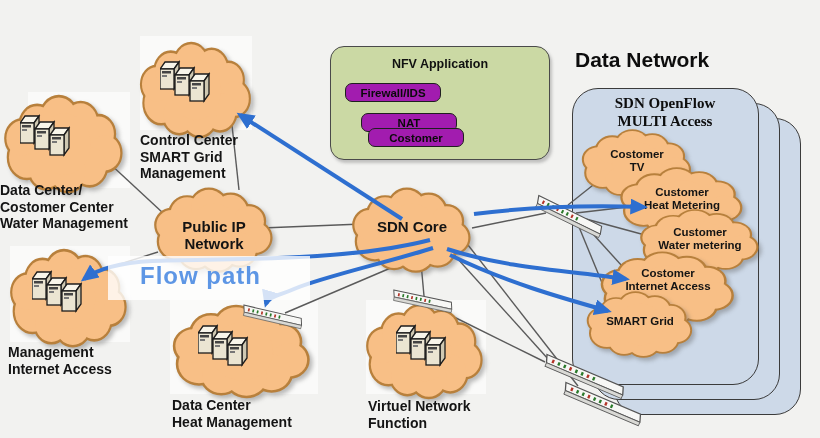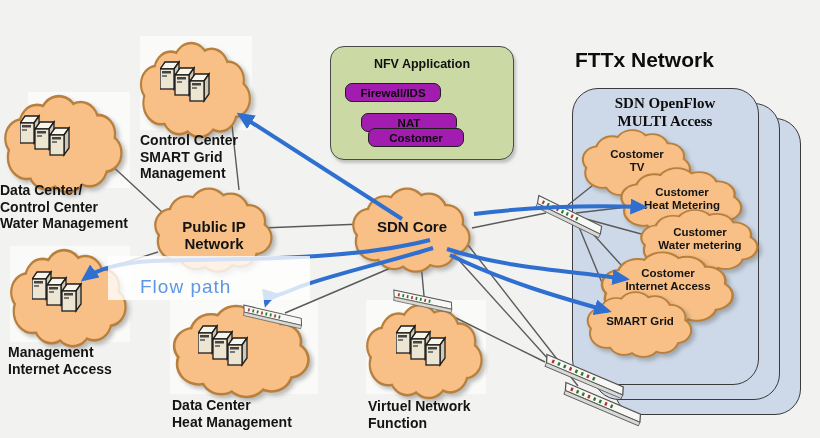--- a/index.html
+++ b/index.html
@@ -13,30 +13,30 @@
   .cloud svg{width:100%;height:100%;overflow:visible;filter:drop-shadow(3px 3px 2px rgba(90,90,90,.40));}
   .cs circle{fill:#f8bf86;stroke:#b8803c;stroke-width:7;}
   .cf circle{fill:#f8bf86;}
   .cloud-label{position:absolute;display:flex;align-items:center;justify-content:center;text-align:center;
     font-weight:bold;color:#141414;white-space:pre-line;line-height:1.15;}
   .fs11{font-size:11.5px;} .fs15{font-size:15px;}
   .sub-label{position:absolute;text-align:left;font-weight:bold;color:#141414;white-space:pre-line;
     font-size:14px;line-height:1.18;}
   
   #nfv-box{position:absolute;left:330px;top:46px;width:182px;height:112px;background:#cbd9a4;
-    border:1.6px solid #4a4a4a;border-radius:14px;box-shadow:2px 3px 3px rgba(100,100,100,.35);}
+    border:1.6px solid #4a4a4a;border-radius:14px;box-shadow:2px 3px 3px rgba(100,100,100,.35);padding-left:36px;}
   #nfv-title{position:absolute;left:0;top:10px;width:100%;text-align:center;font-weight:bold;font-size:12.5px;color:#111;}
   .pill{position:absolute;width:94px;height:17px;background:#a21caf;border:1.8px solid #1f1f1f;border-radius:7px;
     display:flex;align-items:center;justify-content:center;font-weight:bold;font-size:11.5px;color:#0a0a0a;}
   
   #fttx-title{position:absolute;left:575px;top:48px;width:200px;font-weight:bold;font-size:21px;color:#0d0d0d;}
   #panel-title{position:absolute;left:582px;top:94px;width:166px;text-align:center;font-weight:bold;font-size:15px;
     color:#0d0d0d;white-space:pre-line;line-height:1.2;font-family:Liberation Serif, serif;}
   #flow-box{position:absolute;left:108px;top:256px;width:202px;height:44px;background:rgba(255,255,255,.8);}
-  #flow-path{position:absolute;left:140px;top:276px;font-weight:normal;font-size:19px;color:#5d96e5;letter-spacing:1px;}
+  #flow-path{position:absolute;left:140px;top:262px;font-weight:bold;font-size:24px;color:#5d96e5;letter-spacing:1px;}
   .lines-svg{position:absolute;left:0;top:0;width:820px;height:438px;pointer-events:none;}
   .switch{position:absolute;transform-origin:left center;}
   .servers{position:absolute;}
 </style>
 </head>
 <body>
 
 <div id="canvas">
 
   <svg width="0" height="0" style="position:absolute" aria-hidden="true">
@@ -247,38 +247,38 @@
     </defs>
   <path d="M 402,219 L 240,115" fill="none" stroke="#2e6fd0" stroke-width="4" marker-end="url(#arrowblue)"></path>
       <path d="M 430,240 C 340,263 215,258 152,261 C 116,263 96,270 84,279" fill="none" stroke="#2e6fd0" stroke-width="4" marker-end="url(#arrowblue)"></path>
       <path d="M 433,248 C 385,263 322,277 294,289 C 278,296 268,297 266,304" fill="none" stroke="#2e6fd0" stroke-width="4" marker-end="url(#arrowblue)"></path>
       <path d="M 474,214 C 530,207 590,205 644,207" fill="none" stroke="#2e6fd0" stroke-width="4" marker-end="url(#arrowblue)"></path>
       <path d="M 447,249 C 505,268 570,271 626,279" fill="none" stroke="#2e6fd0" stroke-width="4" marker-end="url(#arrowblue)"></path>
       <path d="M 450,255 C 505,282 562,298 608,311" fill="none" stroke="#2e6fd0" stroke-width="4" marker-end="url(#arrowblue)"></path>
     </svg>
 
   <div class="sub-label" style="left:0px;top:182px;width:150px;">Data Center/
-Control Center
+Costomer Center
 Water Management</div>
   <div class="sub-label" style="left:140px;top:132px;width:115px;">Control Center
 SMART Grid
 Management</div>
   <div class="sub-label" style="left:8px;top:344px;width:122px;">Management
 Internet Access</div>
   <div class="sub-label" style="left:172px;top:397px;width:145px;">Data Center
 Heat Management</div>
   <div class="sub-label" style="left:368px;top:398px;width:118px;">Virtuel Network
 Function</div>
 
   <div id="nfv-box">
     <div id="nfv-title">NFV Application</div>
     <div class="pill" style="left:14px;top:36px;">Firewall/IDS</div>
     <div class="pill" style="left:30px;top:66px;">NAT</div>
     <div class="pill" style="left:37px;top:81px;">Costomer</div>
   </div>
 
-  <div id="fttx-title">FTTx Network</div>
+  <div id="fttx-title">Data Network</div>
   <div id="panel-title">SDN OpenFlow
 MULTI Access</div>
   <div id="flow-box"></div>
   <div id="flow-path">Flow path</div>
 
 </div>
 
 </body></html>

